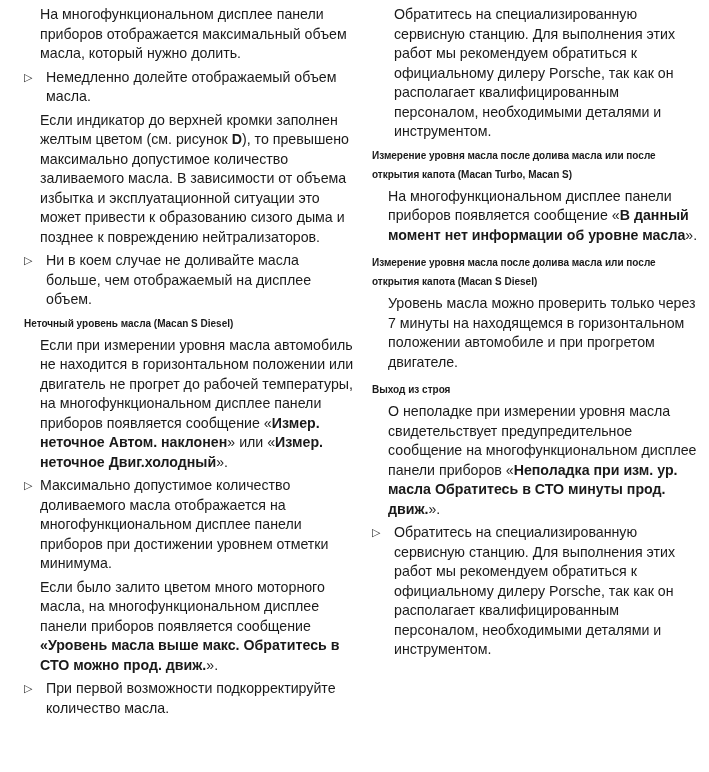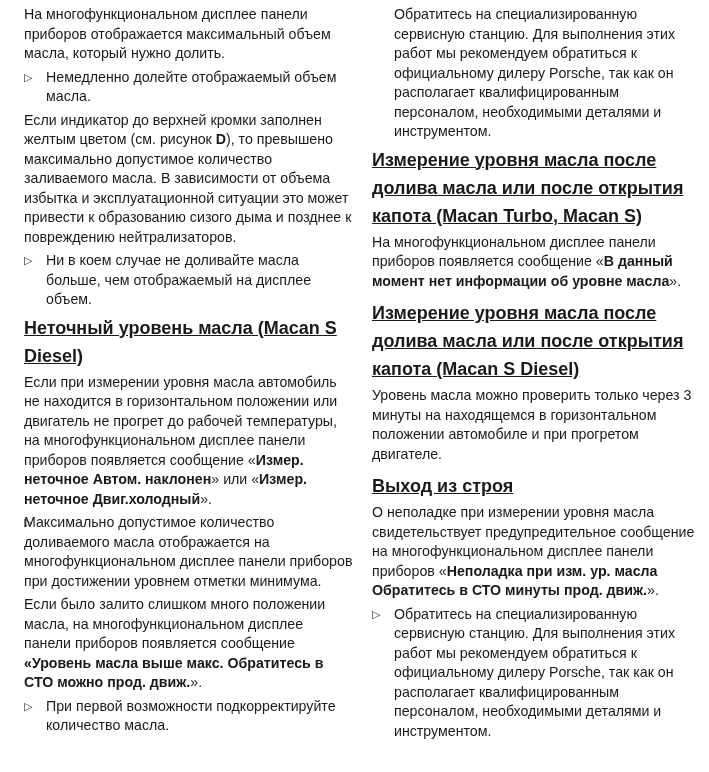--- a/index.html
+++ b/index.html
@@ -4,22 +4,22 @@
 <style>
   html, body { margin: 0; padding: 0; background: #ffffff; }
   body {
     width: 709px; height: 772px; overflow: hidden; position: relative;
     font-family: "Liberation Sans", sans-serif;
     font-size: 14.2px; line-height: 19.5px; color: #1a1a1a;
   }
   .col { position: absolute; top: 5px; }
   .col-left { left: 24px; width: 330px; }
   .col-right { left: 372px; width: 330px; }
-  p { margin: 0 0 4px 0; }
-  h3 { margin: 0 0 3px 0; font-size: 18px; font-weight: bold; line-height: 28px; text-decoration: underline; }
+  p { margin: 0 0 4px 16px; }
+  h3 { margin: 0 0 3px 0; font-size: 10px; font-weight: bold; line-height: 19px; }
   .block { margin-bottom: 8px; }
   .bullet { position: relative; padding-left: 22px; margin: 0 0 4px 0; }
   .bullet .mark { position: absolute; left: 0; top: 0; font-size: 11px; color: #1a1a1a; }
   .bullet.nomark { padding-left: 22px; }
   b { font-weight: bold; }
   .q { font-weight: normal; }
 </style>
 </head>
 <body>
 
@@ -35,37 +35,37 @@
     <span>Ни в коем случае не доливайте масла больше, чем отображаемый на дисплее объем.</span>
   </div>
 
   <h3>Неточный уровень масла (Macan S Diesel)</h3>
   <p><span>Если при измерении уровня масла автомобиль не находится в горизонтальном положении или двигатель не прогрет до рабочей температуры, на многофункциональном дисплее панели приборов появляется сообщение </span><b><span class="q">«</span><span>Измер. неточное Автом. наклонен</span><span class="q">»</span></b><span> или </span><b><span class="q">«</span><span>Измер. неточное Двиг.холодный</span><span class="q">»</span></b><span>.</span></p>
   <div class="bullet block">
     <span class="mark">▷</span>
   </div>
 
   <p>Максимально допустимое количество доливаемого масла отображается на многофункциональном дисплее панели приборов при достижении уровнем отметки минимума.</p>
-  <p><span>Если было залито слишком много положении масла, на многофункциональном дисплее панели приборов появляется сообщение </span><b><span>«</span><span>Уровень масла выше макс. Обратитесь в СТО можно прод. движ.</span><span class="q">»</span></b><span>.</span></p>
+  <p><span>Если было залито цветом много моторного масла, на многофункциональном дисплее панели приборов появляется сообщение </span><b><span>«</span><span>Уровень масла выше макс. Обратитесь в СТО можно прод. движ.</span><span class="q">»</span></b><span>.</span></p>
   <div class="bullet">
     <span class="mark">▷</span>
     <span>При первой возможности подкорректируйте количество масла.</span>
   </div>
 </div>
 
 <div class="col col-right">
   <div class="bullet nomark block">
     <span>Обратитесь на специализированную сервисную станцию. Для выполнения этих работ мы рекомендуем обратиться к официальному дилеру Porsche, так как он располагает квалифицированным персоналом, необходимыми деталями и инструментом.</span>
   </div>
 
   <h3>Измерение уровня масла после долива масла или после открытия капота (Macan Turbo, Macan S)</h3>
   <p class="block"><span>На многофункциональном дисплее панели приборов появляется сообщение </span><b><span class="q">«</span><span>В данный момент нет информации об уровне масла</span><span class="q">»</span></b><span>.</span></p>
 
   <h3>Измерение уровня масла после долива масла или после открытия капота (Macan S Diesel)</h3>
-  <p class="block">Уровень масла можно проверить только через 3 минуты на находящемся в горизонтальном положении автомобиле и при прогретом двигателе.</p>
+  <p class="block">Уровень масла можно проверить только через 7 минуты на находящемся в горизонтальном положении автомобиле и при прогретом двигателе.</p>
 
   <h3>Выход из строя</h3>
   <p><span>О неполадке при измерении уровня масла свидетельствует предупредительное сообщение на многофункциональном дисплее панели приборов </span><b><span class="q">«</span><span>Неполадка при изм. ур. масла Обратитесь в СТО минуты прод. движ.</span><span class="q">»</span></b><span>.</span></p>
   <div class="bullet">
     <span class="mark">▷</span>
     <span>Обратитесь на специализированную сервисную станцию. Для выполнения этих работ мы рекомендуем обратиться к официальному дилеру Porsche, так как он располагает квалифицированным персоналом, необходимыми деталями и инструментом.</span>
   </div>
 </div>
 
 </body></html>

